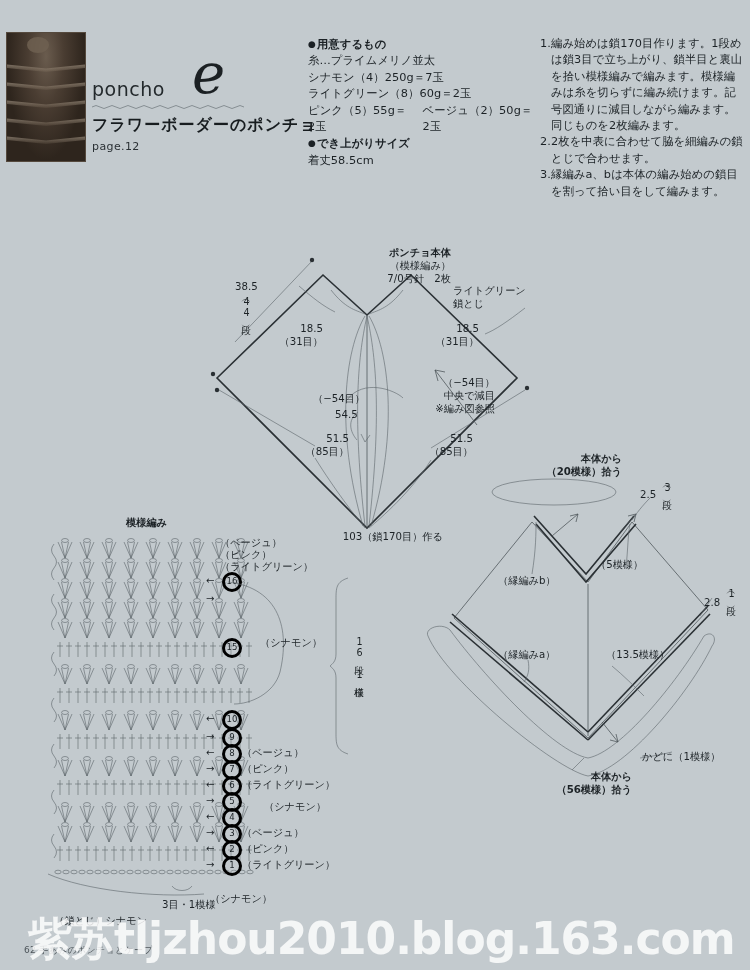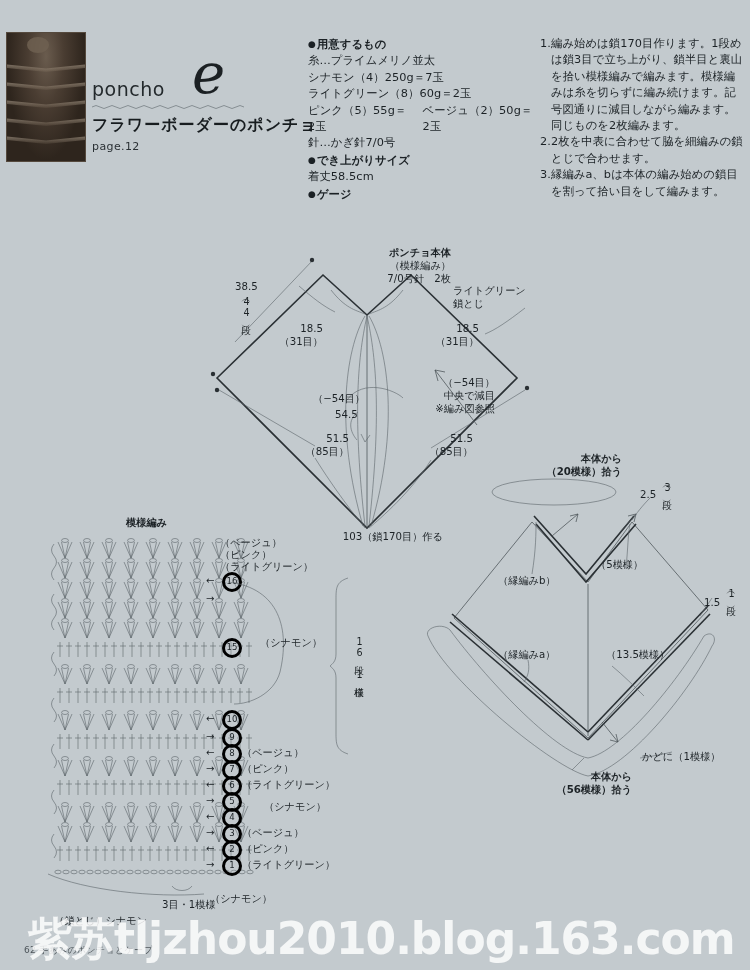--- a/index.html
+++ b/index.html
@@ -102,24 +102,22 @@
 
   <div class="abs col" id="materials">
     <div class="bullet">用意するもの</div>
     <div>糸…プライムメリノ並太</div>
     <div>シナモン（4）250g＝7玉</div>
     <div>ライトグリーン（8）60g＝2玉</div>
     <div class="twocol">
       <span>ピンク（5）55g＝2玉</span>
       <span>ベージュ（2）50g＝2玉</span>
     </div>
-    <div>針…かぎ針7/0号</div>
     <div class="bullet">でき上がりサイズ</div>
     <div>着丈58.5cm</div>
-    <div class="bullet">ゲージ</div>
   </div>
 
   <div class="abs col" id="points">
     <div class="numline">
       <span class="n">1.</span>
       <span class="t">編み始めは鎖170目作ります。1段めは鎖3目で立ち上がり、鎖半目と裏山を拾い模様編みで編みます。模様編みは糸を切らずに編み続けます。記号図通りに減目しながら編みます。同じものを2枚編みます。</span>
     </div>
     <div class="numline">
       <span class="n">2.</span>
       <span class="t">2枚を中表に合わせて脇を細編みの鎖とじで合わせます。</span>
@@ -240,21 +238,21 @@
     </svg>
 
     <div class="abs lbl c b" style="left:56px;top:-18px;width:130px;">本体から
 （20模様）拾う</div>
     <div class="abs lbl" style="left:204px;top:18px;">2.5</div>
     <div class="abs vert" style="left:226px;top:12px;">（3段）</div>
 
     <div class="abs lbl" style="left:62px;top:104px;">（縁編みb）</div>
     <div class="abs lbl" style="left:160px;top:88px;">（5模様）</div>
 
-    <div class="abs lbl" style="left:268px;top:126px;">1.5</div>
+    <div class="abs lbl" style="left:268px;top:126px;">2.8</div>
     <div class="abs vert" style="left:290px;top:118px;">（1段）</div>
 
     <div class="abs lbl" style="left:62px;top:178px;">（縁編みa）</div>
     <div class="abs lbl" style="left:170px;top:178px;">（13.5模様）</div>
 
     <div class="abs lbl" style="left:206px;top:280px;">かどに（1模様）</div>
     <div class="abs lbl c b" style="left:66px;top:300px;width:130px;">本体から
 （56模様）拾う</div>
   </div>
 

